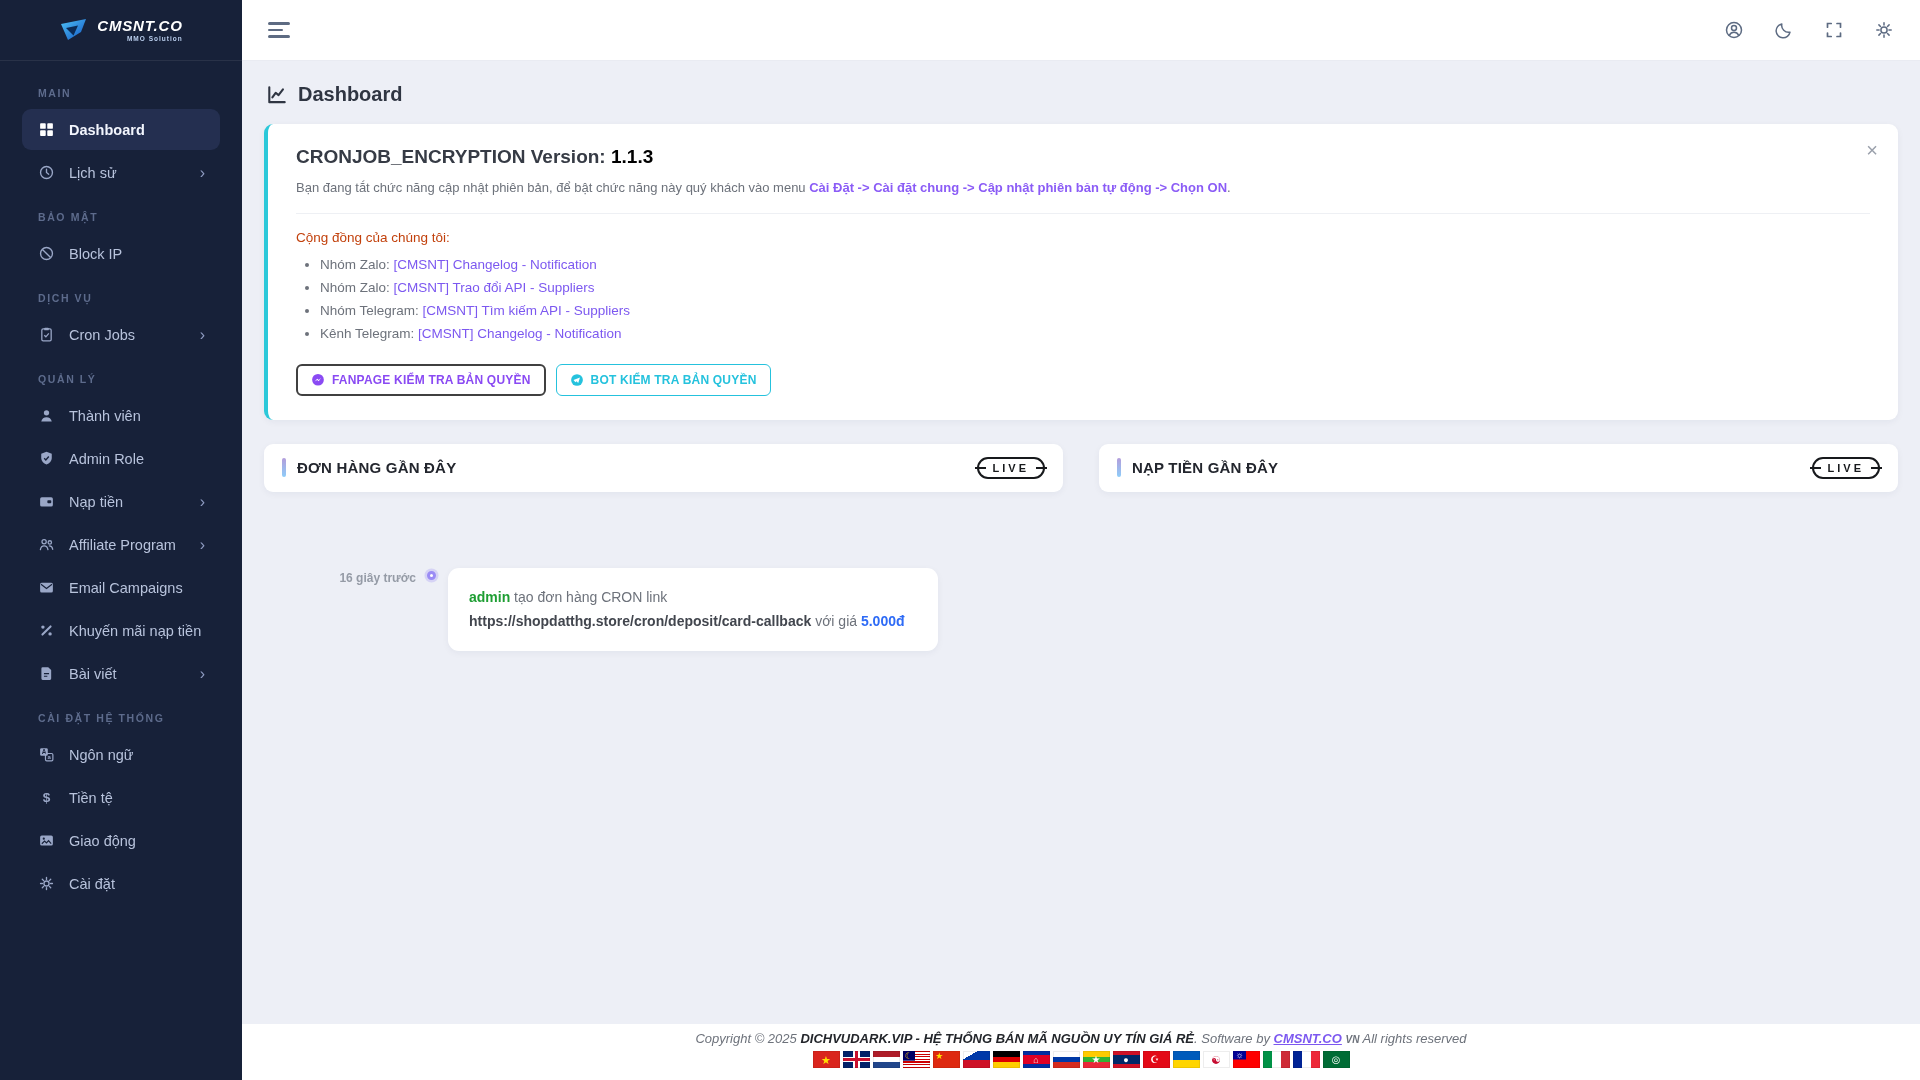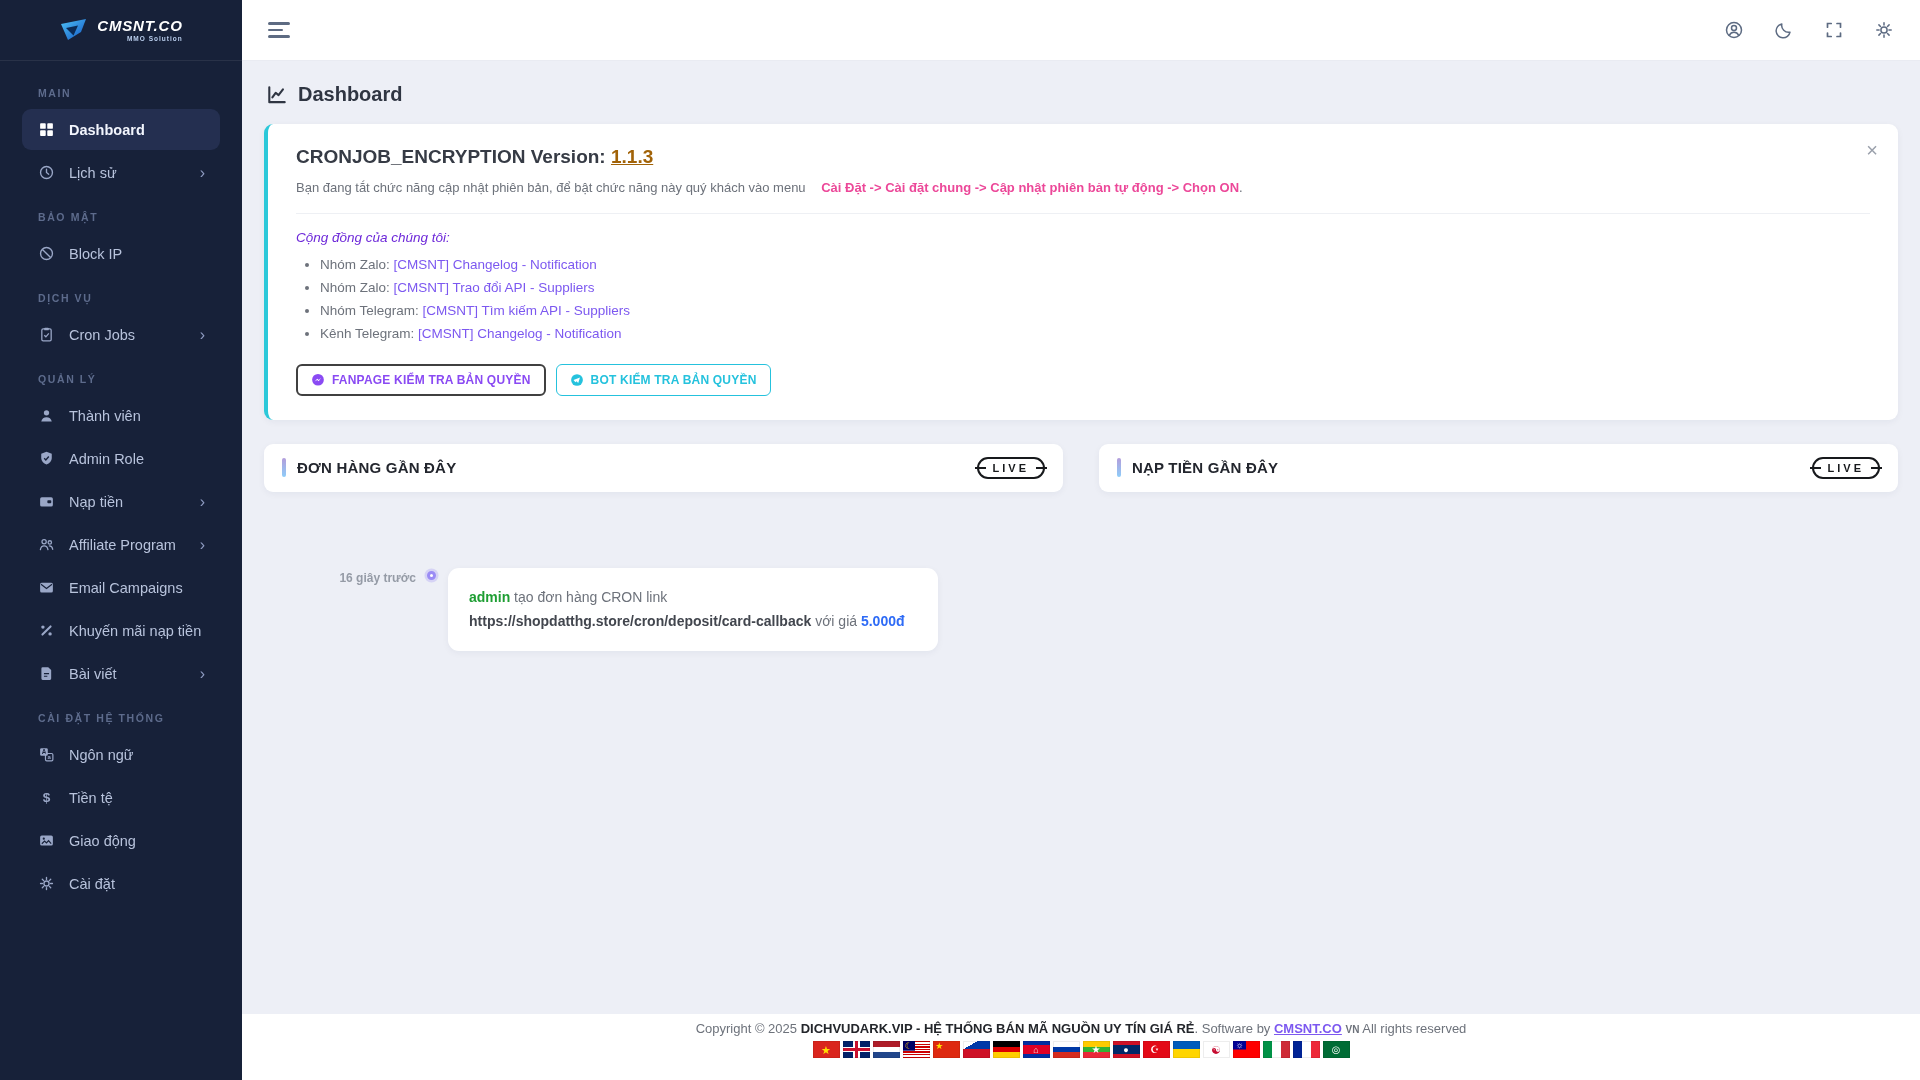--- a/index.html
+++ b/index.html
@@ -32,25 +32,25 @@
   .hamburger div{height:2.4px;background:#5d6b82;border-radius:2px;margin:4px 0;}
   .hamburger div:nth-child(2){width:70%;}
   .tb-icons{margin-left:auto;display:flex;gap:30px;color:#5d6b82;align-items:center;}
   .tb-icons .tbi{cursor:pointer;display:flex;}
   .content{flex:1;padding:16px 22px;overflow:hidden;}
   .page-title{display:flex;align-items:center;gap:10px;font-size:20px;font-weight:700;color:#2f3542;margin:6px 2px 18px;}
   .card{background:#fff;border-radius:9px;box-shadow:0 2px 7px rgba(25,39,80,.05);}
   
   .notice{border-left:4px solid #2bc8d9;padding:22px 28px 24px;position:relative;}
   .notice h2{margin:0 0 12px;font-size:19px;font-weight:700;color:#363b45;}
-  .version{color:#a16207;text-decoration:underline;}
+  .version{color:#000000;}
   .sub{font-size:13px;color:#6d727b;}
-  .sub b{color:#ec4899;margin-left:12px;}
+  .sub b{color:#8b5cf6;}
   .notice hr{border:none;border-top:1px solid #eef0f4;margin:18px 0 16px;}
-  .community{font-size:13.5px;color:#6d28d9;margin:0 0 9px;font-style:italic;}
+  .community{font-size:13.5px;color:#c2410c;margin:0 0 9px;}
   .notice ul{margin:0 0 18px;padding-left:24px;font-size:13.5px;color:#6d727b;line-height:1.7;}
   a.plink{color:#7c58f0;text-decoration:none;}
   .btn-row{display:flex;gap:10px;}
   .btn{display:inline-flex;align-items:center;gap:7px;border-radius:6px;padding:7px 13px;
     font-size:12px;font-weight:700;background:#fff;cursor:pointer;letter-spacing:.2px;}
   .btn.purple{border:2px solid #404040;color:#8a4af3;}
   .btn.cyan{border:1px solid #25c2dd;color:#25c2dd;}
   .close-x{position:absolute;top:16px;right:20px;font-size:20px;color:#9aa0ab;cursor:pointer;line-height:1;}
   
   .panels{display:flex;gap:36px;margin-top:24px;}
@@ -65,22 +65,22 @@
   
   .timeline{margin-top:76px;display:flex;align-items:flex-start;}
   .tl-label{width:152px;text-align:right;font-size:12px;color:#959ba6;font-weight:600;padding-top:3px;flex:none;}
   .tl-dot{width:9px;height:9px;border:3px solid #9b8cf5;border-radius:50%;background:#fff;
     box-shadow:0 0 0 2.5px rgba(155,140,245,.28);margin:3px 12px 0 11px;flex:none;}
   .tl-card{padding:17px 21px;font-size:14px;color:#6d727b;line-height:1.75;width:490px;border-radius:11px;}
   .tl-card .actor{color:#1e9e33;font-weight:700;}
   .tl-card .url{color:#42464e;font-weight:700;}
   .tl-card .amount{color:#2e6bf6;font-weight:700;}
   
-  .footer{height:66px;background:#fff;text-align:center;font-size:13px;color:#6d727b;
-    padding-top:7px;flex:none;overflow:hidden;}
+  .footer{height:56px;background:#fff;text-align:center;font-size:13px;color:#6d727b;
+    padding-top:7px;flex:none;overflow:hidden;font-style:italic;}
   .footer b{color:#23262b;}
   .footer a{color:#7c58f0;font-weight:700;text-decoration:underline;}
   .footer .region{font-size:10px;font-weight:700;color:#6d727b;}
   .flags{display:flex;justify-content:center;gap:3px;margin-top:5px;}
   .flag{width:27px;height:17px;position:relative;box-shadow:inset 0 0 0 1px rgba(0,0,0,.07);flex:none;cursor:pointer;}
   .flag .em{position:absolute;line-height:1;transform:translate(-50%,-50%);}
   svg{display:block;}
 </style>
 </head>
 <body>

